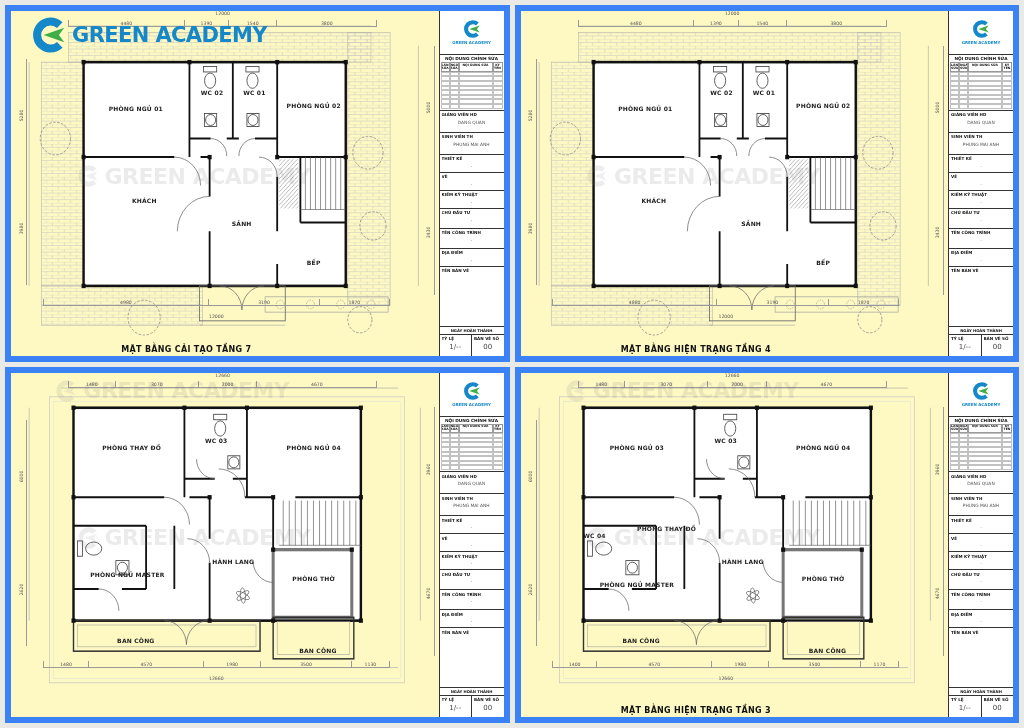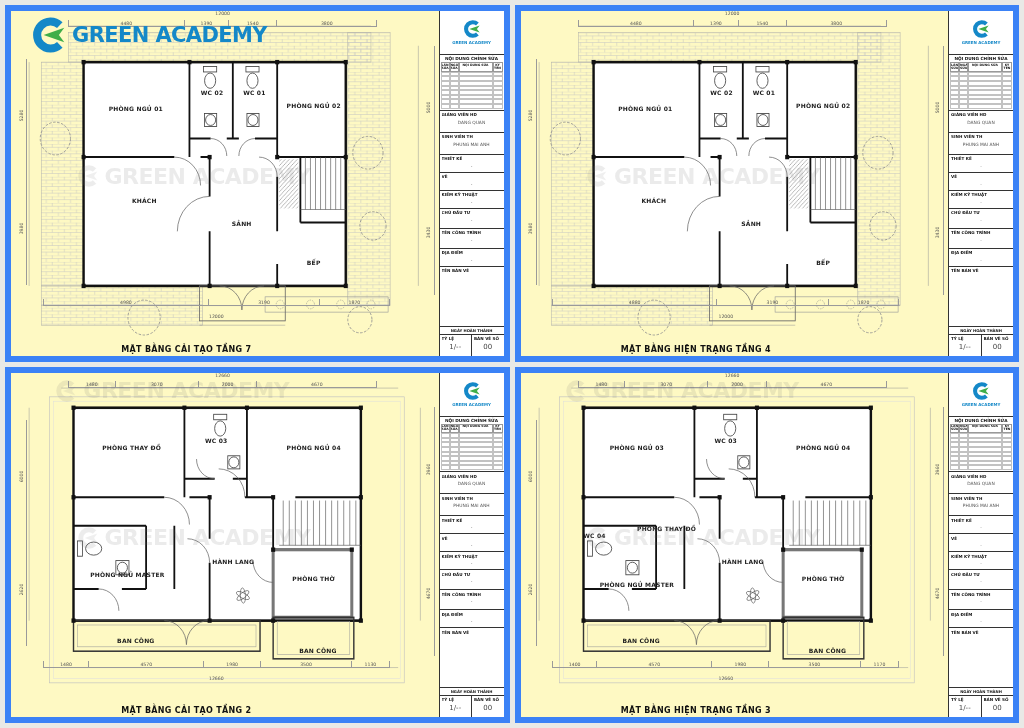--- a/index.html
+++ b/index.html
@@ -632,21 +632,20 @@
               <span class="room-label" style="left: 28%; top: 22%;">PHÒNG THAY ĐỒ</span>
               <span class="room-label" style="left: 48%; top: 20%;">WC 03</span>
               <span class="room-label" style="left: 71%; top: 22%;">PHÒNG NGỦ 04</span>
               <span class="room-label" style="left: 52%; top: 57%;">HÀNH LANG</span>
               <span class="room-label" style="left: 27%; top: 61%;">PHÒNG NGỦ MASTER</span>
               <span class="room-label" style="left: 71%; top: 62%;">PHÒNG THỜ</span>
               <span class="room-label" style="left: 29%; top: 81%;">BAN CÔNG</span>
               <span class="room-label" style="left: 72%; top: 84%;">BAN CÔNG</span>
             </div>
         </div>
-        <div class="plan-title">MẶT BẰNG CẢI TẠO TẦNG 2</div>
       </div>
       <div class="tb-slot">
   <div class="tb">
     <div class="sec tb-logo">
       <svg class="gmark" viewBox="0 0 40 40">
         <path d="M32,9 A15,15 0 1 0 32,31" fill="none" stroke="#1488c8" stroke-width="9"></path>
         <polygon points="14,20 37,12 31,20 37,28" fill="#3fae49"></polygon>
       </svg>
       <span class="logotext-sm">GREEN ACADEMY</span>
     </div>

